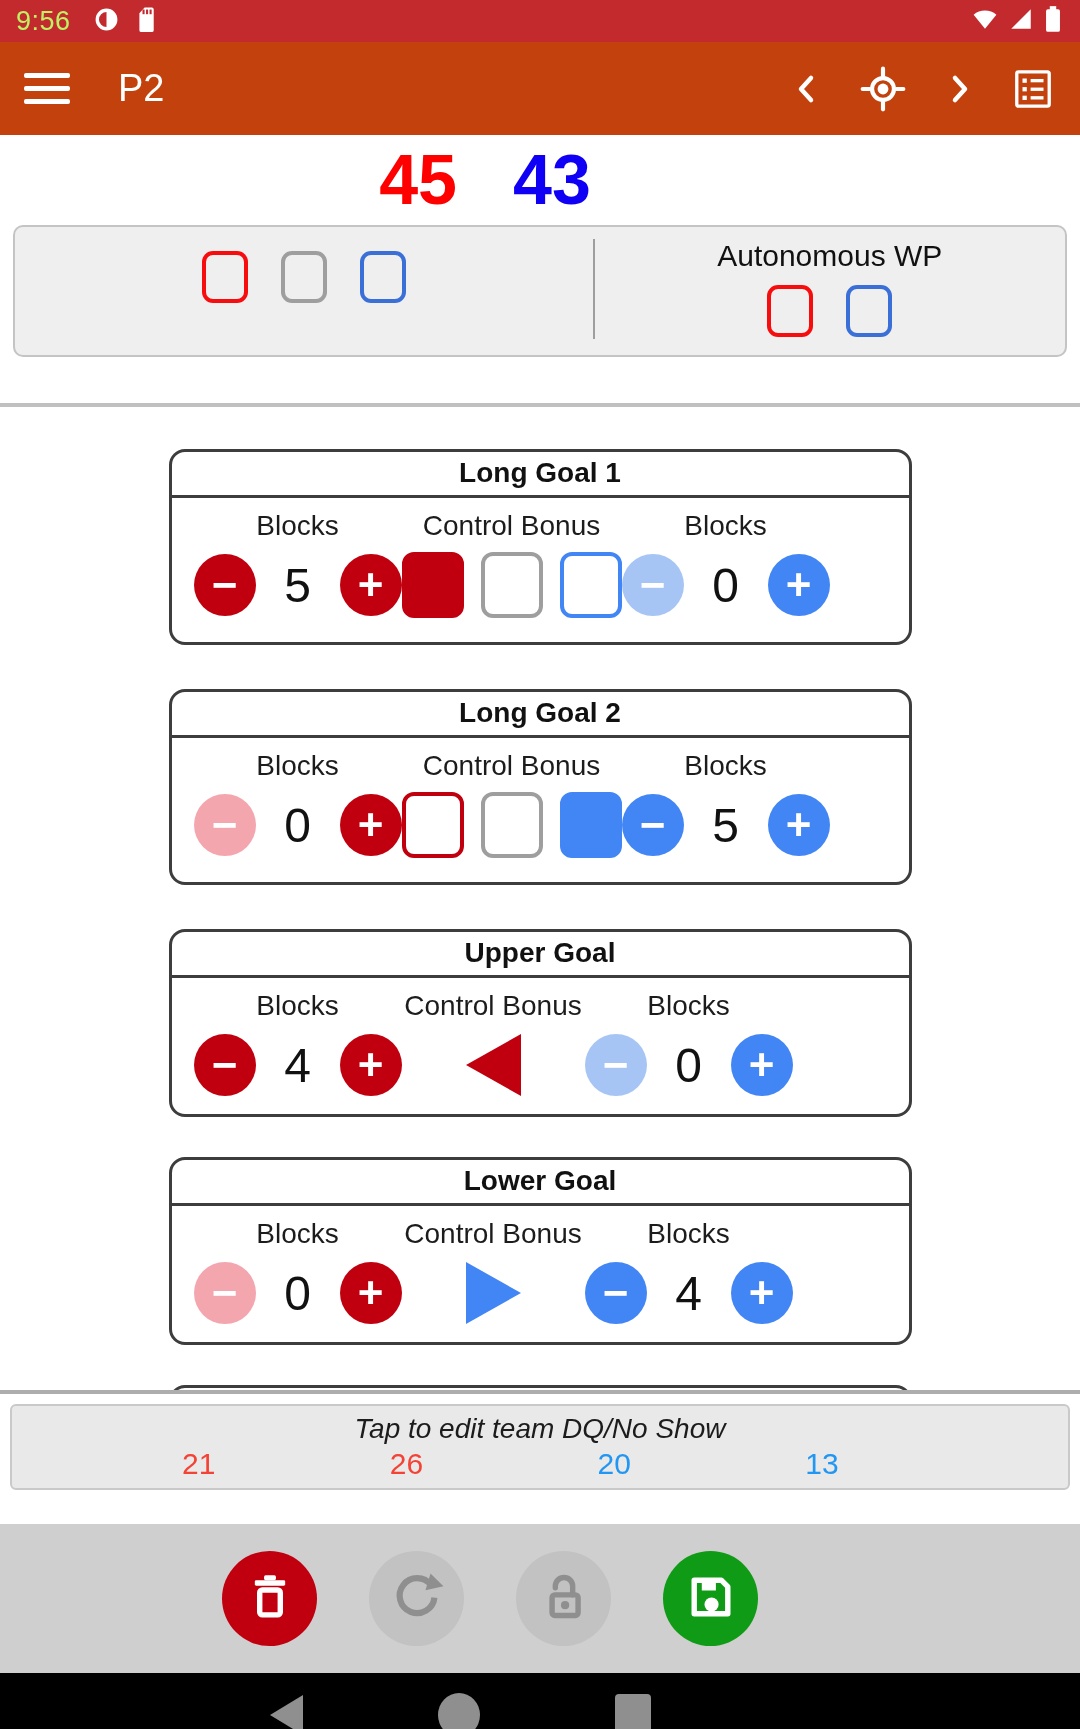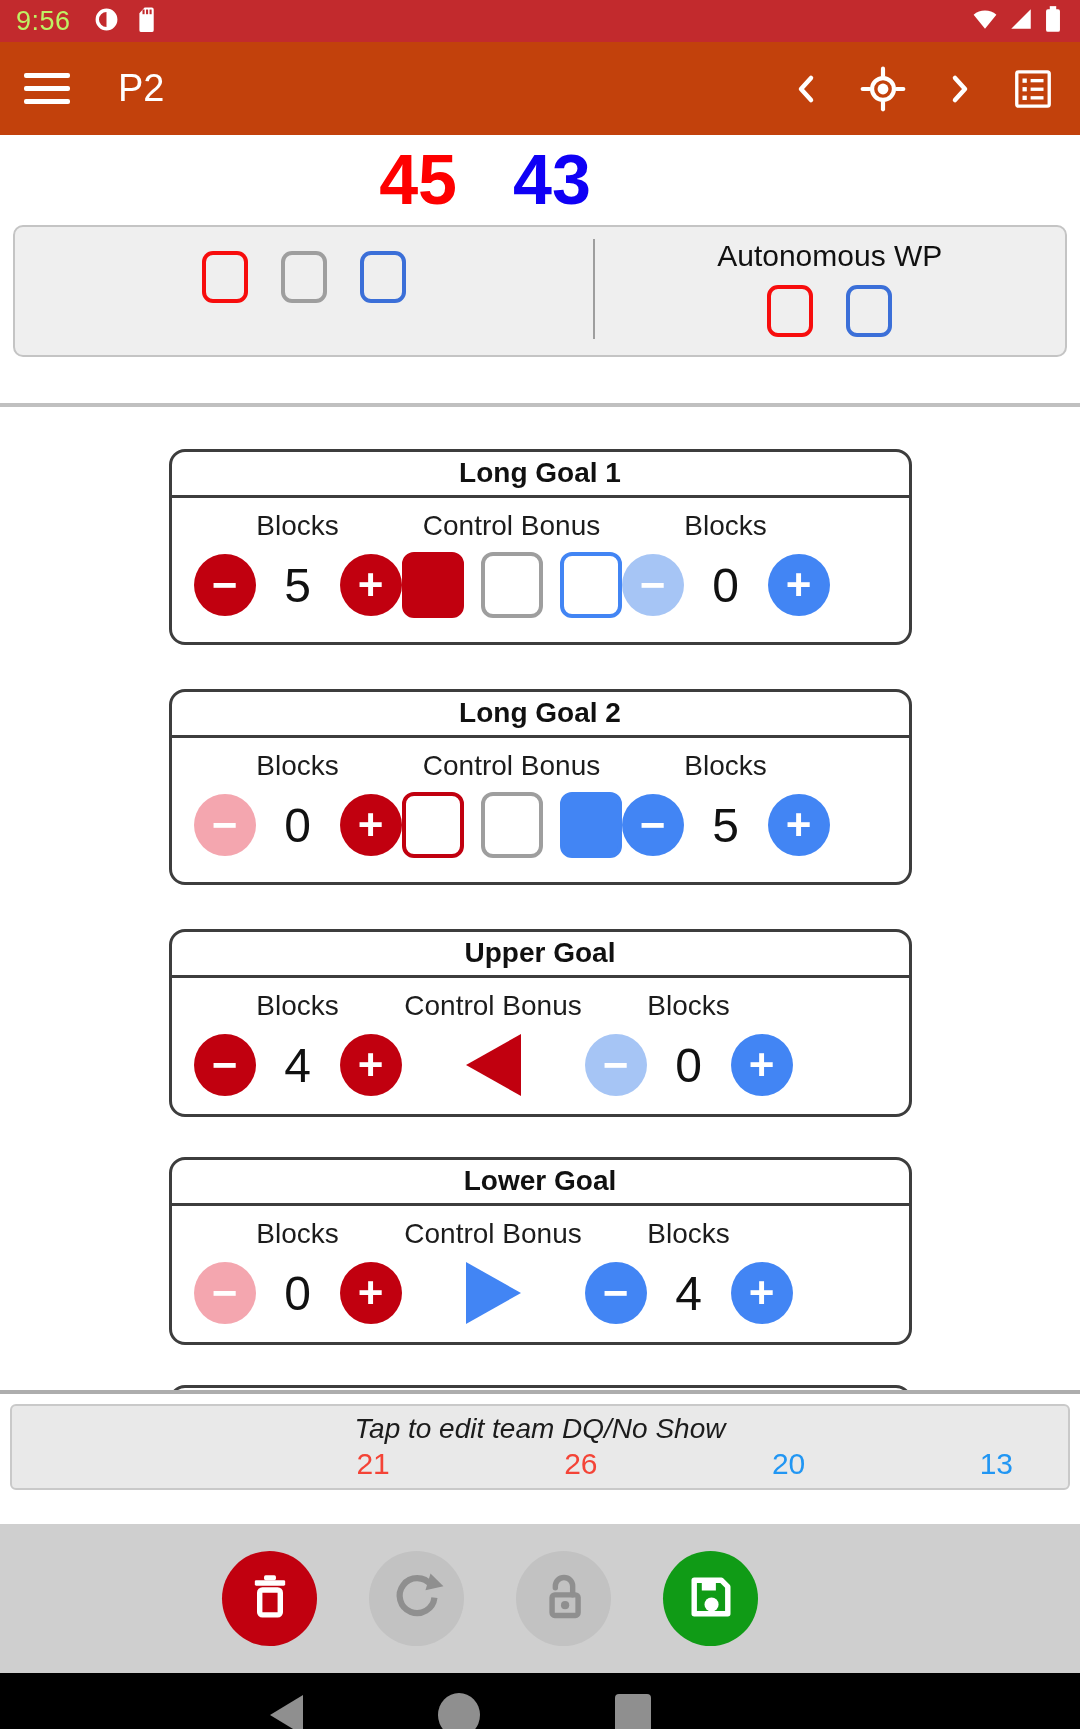--- a/index.html
+++ b/index.html
@@ -112,21 +112,21 @@
   
   .pane-divider { height:4px; background:#adadad; flex:0 0 auto; }
   .dq-wrapper { height:130px; background:#fff; flex:0 0 auto; }
   .dq-strip {
     margin:10px 10px 0; height:86px; background:#e9e9e9;
     border:2px solid #c9c9c9; border-radius:6px;
     display:flex; flex-direction:column; justify-content:center;
   }
   .dq-label { text-align:center; font-size:28px; font-style:italic; color:#1c1c1c; }
   .dq-teams { display:flex; padding:2px 55px 0 170px; }
-  .dq-team { flex:1; text-align:right; font-size:30px; }
+  .dq-team { flex:1; text-align:left; font-size:30px; }
   .dq-team[data-alliance="red"]  { color:#f44336; }
   .dq-team[data-alliance="blue"] { color:#2196f3; }
 
   
   .toolbar {
     height:149px; background:#cfcfcf; flex:0 0 auto;
     display:flex; align-items:center; justify-content:center;
     gap:52px; padding-right:100px;
   }
   .tbtn {

